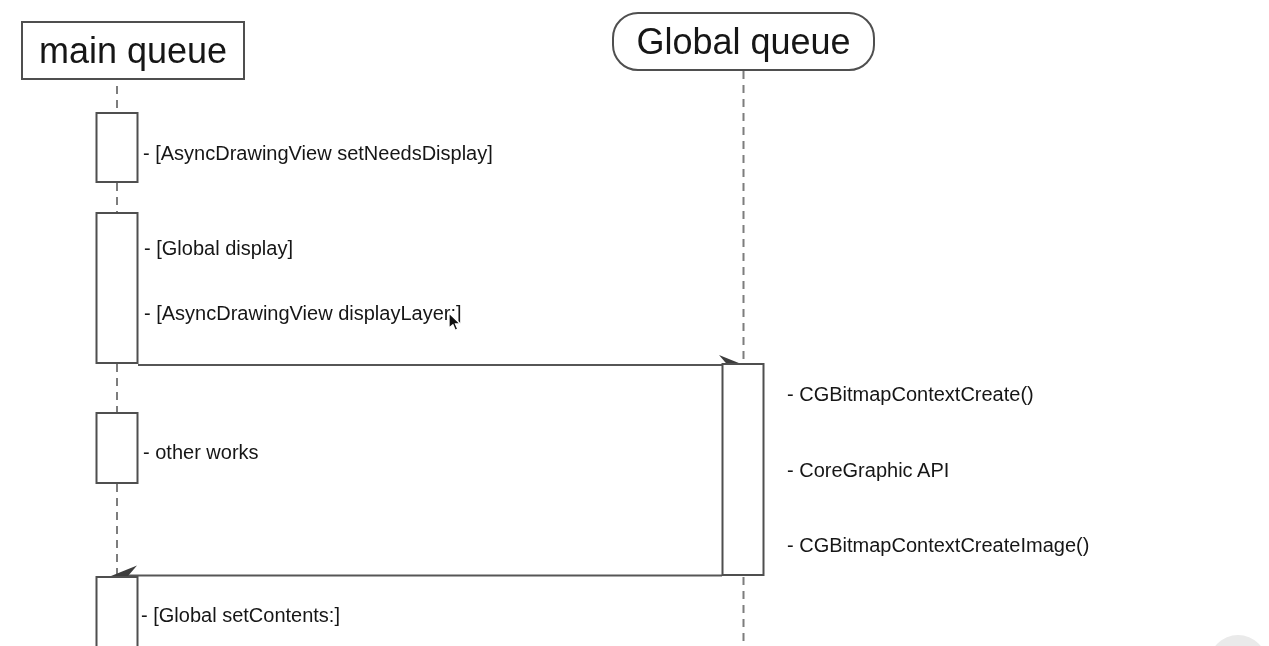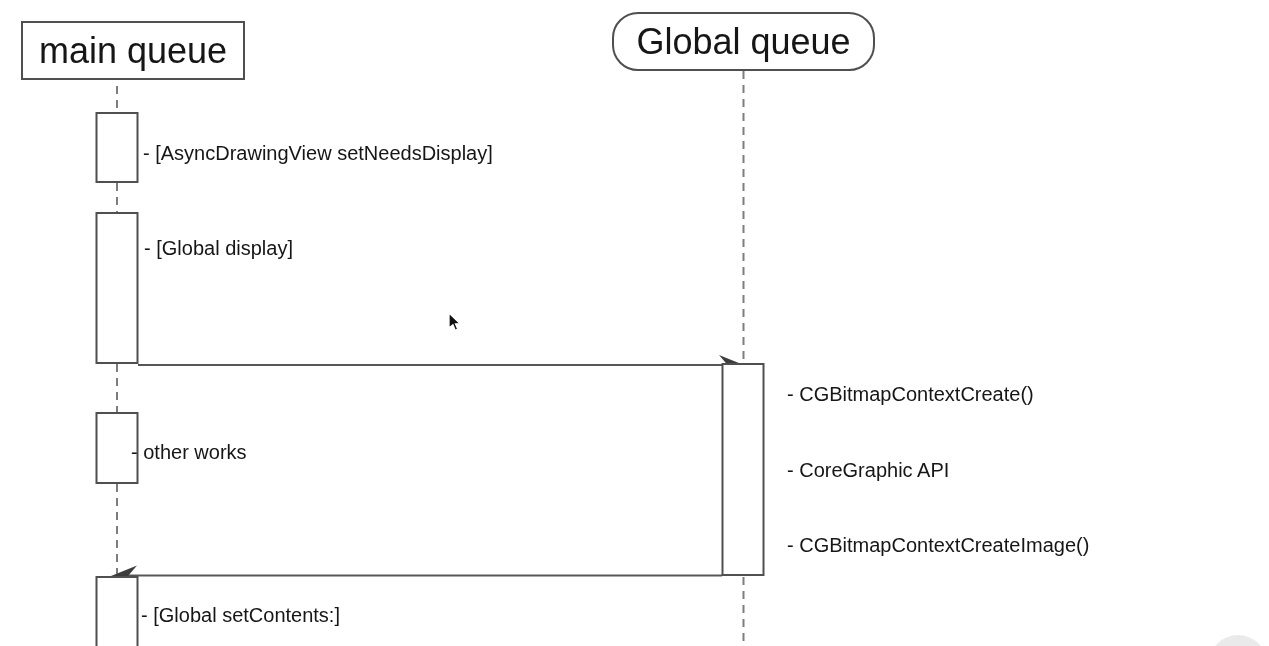--- a/index.html
+++ b/index.html
@@ -91,21 +91,22 @@
   <div class="header-box" style="left:21px; top:13px; width:220px; height:55px;margin-top:8px;">
     <span>main queue</span>
   </div>
 
   <div class="header-box" style="left:612px; top:12px; width:259px; height:55px;border-radius:26px;">
     <span>Global queue</span>
   </div>
 
   <div class="annotation" style="left:143px; top:136px;">- [AsyncDrawingView setNeedsDisplay]</div>
   <div class="annotation" style="left:144px; top:231px;">- [Global display]</div>
-  <div class="annotation" style="left:131px; top:435px;text-align:right;">- other works</div>
+  <div class="annotation" style="left:144px; top:296px;">- [AsyncDrawingView displayLayer:]</div>
+  <div class="annotation" style="left:143px; top:435px;text-align:right;">- other works</div>
   <div class="annotation" style="left:141px; top:598px;">- [Global setContents:]</div>
 
   <div class="annotation" style="left:787px; top:377px;text-align:center;">- CGBitmapContextCreate()</div>
   <div class="annotation" style="left:787px; top:453px;">- CoreGraphic API</div>
   <div class="annotation" style="left:787px; top:528px;">- CGBitmapContextCreateImage()</div>
 
   <svg class="cursor" style="left:447px; top:312px;" width="16" height="22" viewBox="0 0 16 22">
     <path d="M2 1 L2 16 L5.9 12.8 L8.2 18.3 L10.8 17.2 L8.5 11.8 L13.2 11.8 Z" fill="#111111" stroke="#ffffff" stroke-width="1.3"></path>
   </svg>
 

